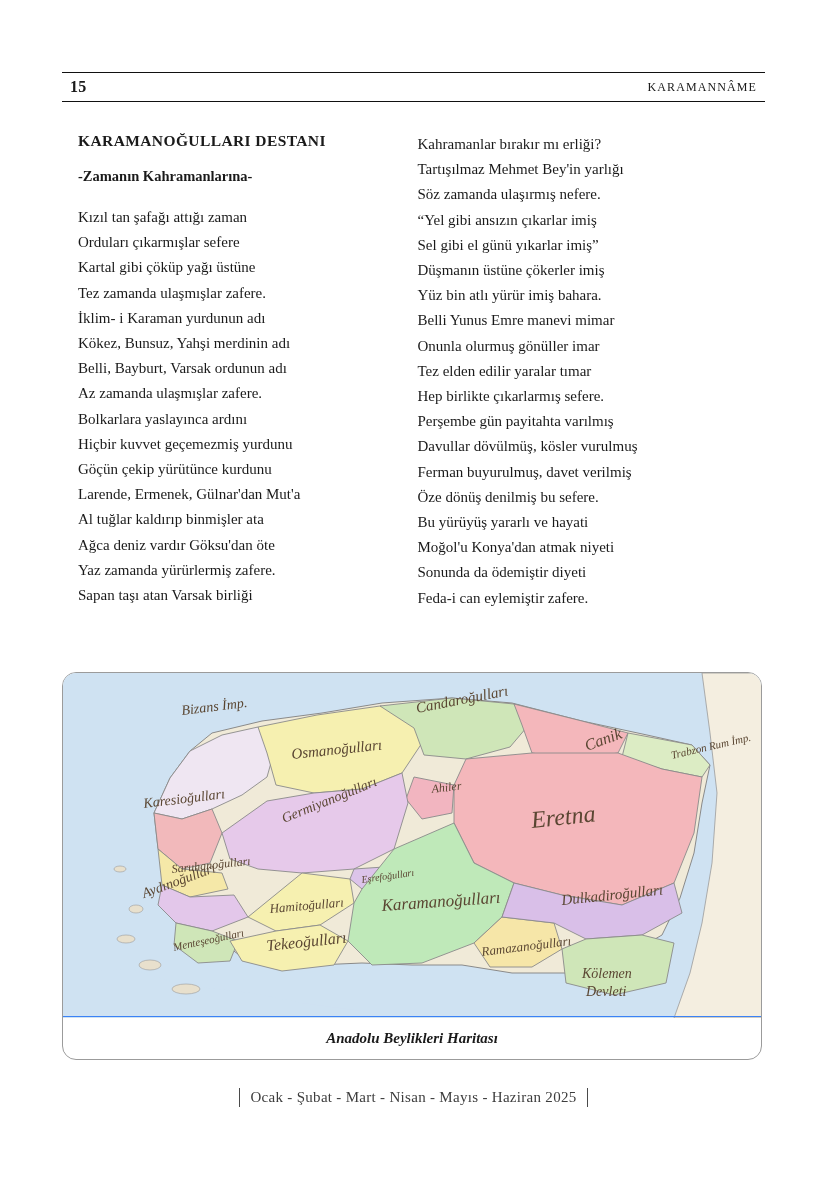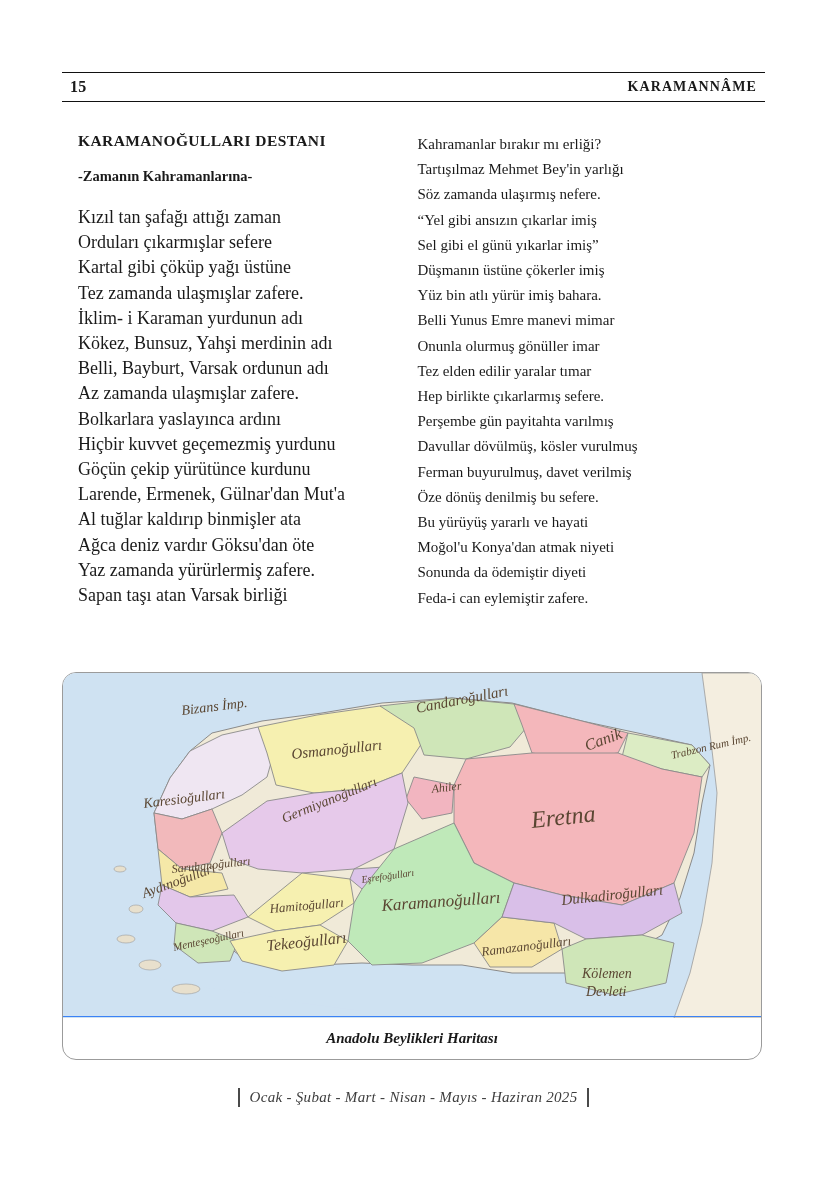--- a/index.html
+++ b/index.html
@@ -33,22 +33,22 @@
     align-items: center;
     justify-content: space-between;
     padding: 10px 8px;
   }
   .header .folio {
     font-weight: bold;
     font-size: 16px;
     letter-spacing: 0.2px;
   }
   .header .running-title {
-    font-weight: bold;
-    font-size: 14px;
+    font-weight: normal;
+    font-size: 12px;
     letter-spacing: 1.1px;
   }
 
   
   .columns {
     position: absolute;
     top: 132px;
     left: 78px;
     right: 70px;
     display: flex;
@@ -67,21 +67,21 @@
   }
   .poem-subtitle {
     font-weight: bold;
     font-size: 14.5px;
     margin: 0 0 20px 0;
   }
   .stanza {
     margin: 0 0 0 0;
   }
   .line {
-    font-size: 18px;
+    font-size: 15px;
     line-height: 25.2px;
     white-space: pre;
   }
   .col-right .line {
     font-size: 15px;
     line-height: 25.2px;
   }
 
   
   .figure {
@@ -127,21 +127,20 @@
     align-items: center;
     justify-content: center;
     gap: 10px;
   }
   .footer .rule {
     width: 1.4px;
     height: 19px;
     background: #4a4a4a;
   }
   .footer .footer-text {
-    font-style: italic;
     font-size: 15px;
     color: #3d3d3d;
     letter-spacing: 0.3px;
   }
 
   
   .mlabel {
     font-family: "Liberation Serif", serif;
     font-style: italic;
     fill: #5a4632;

